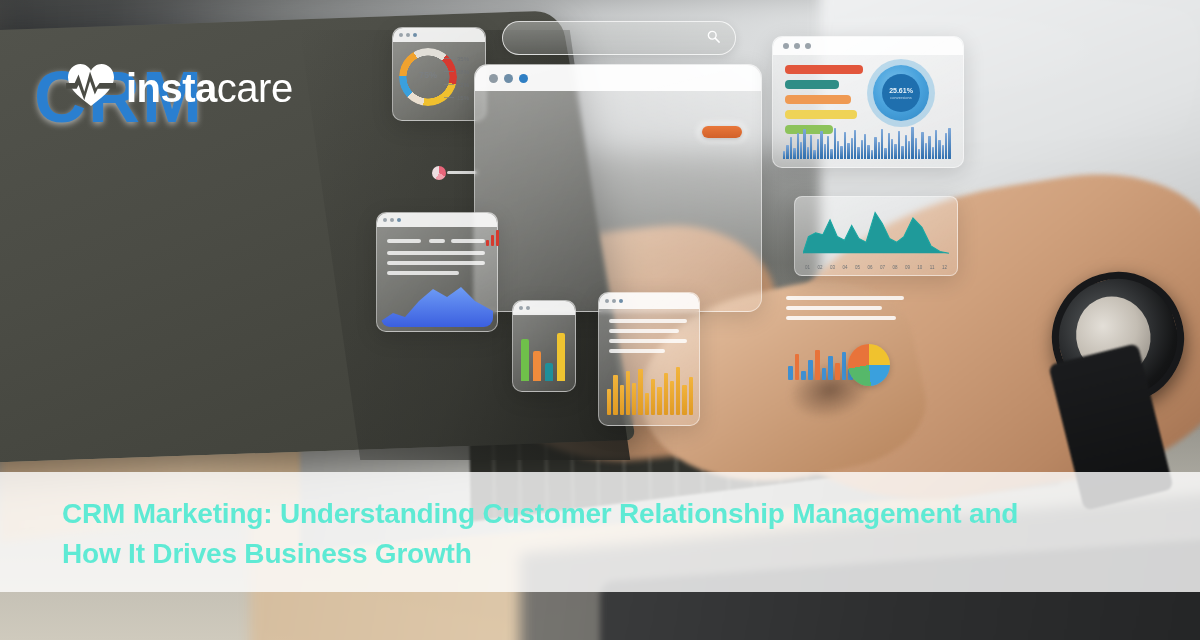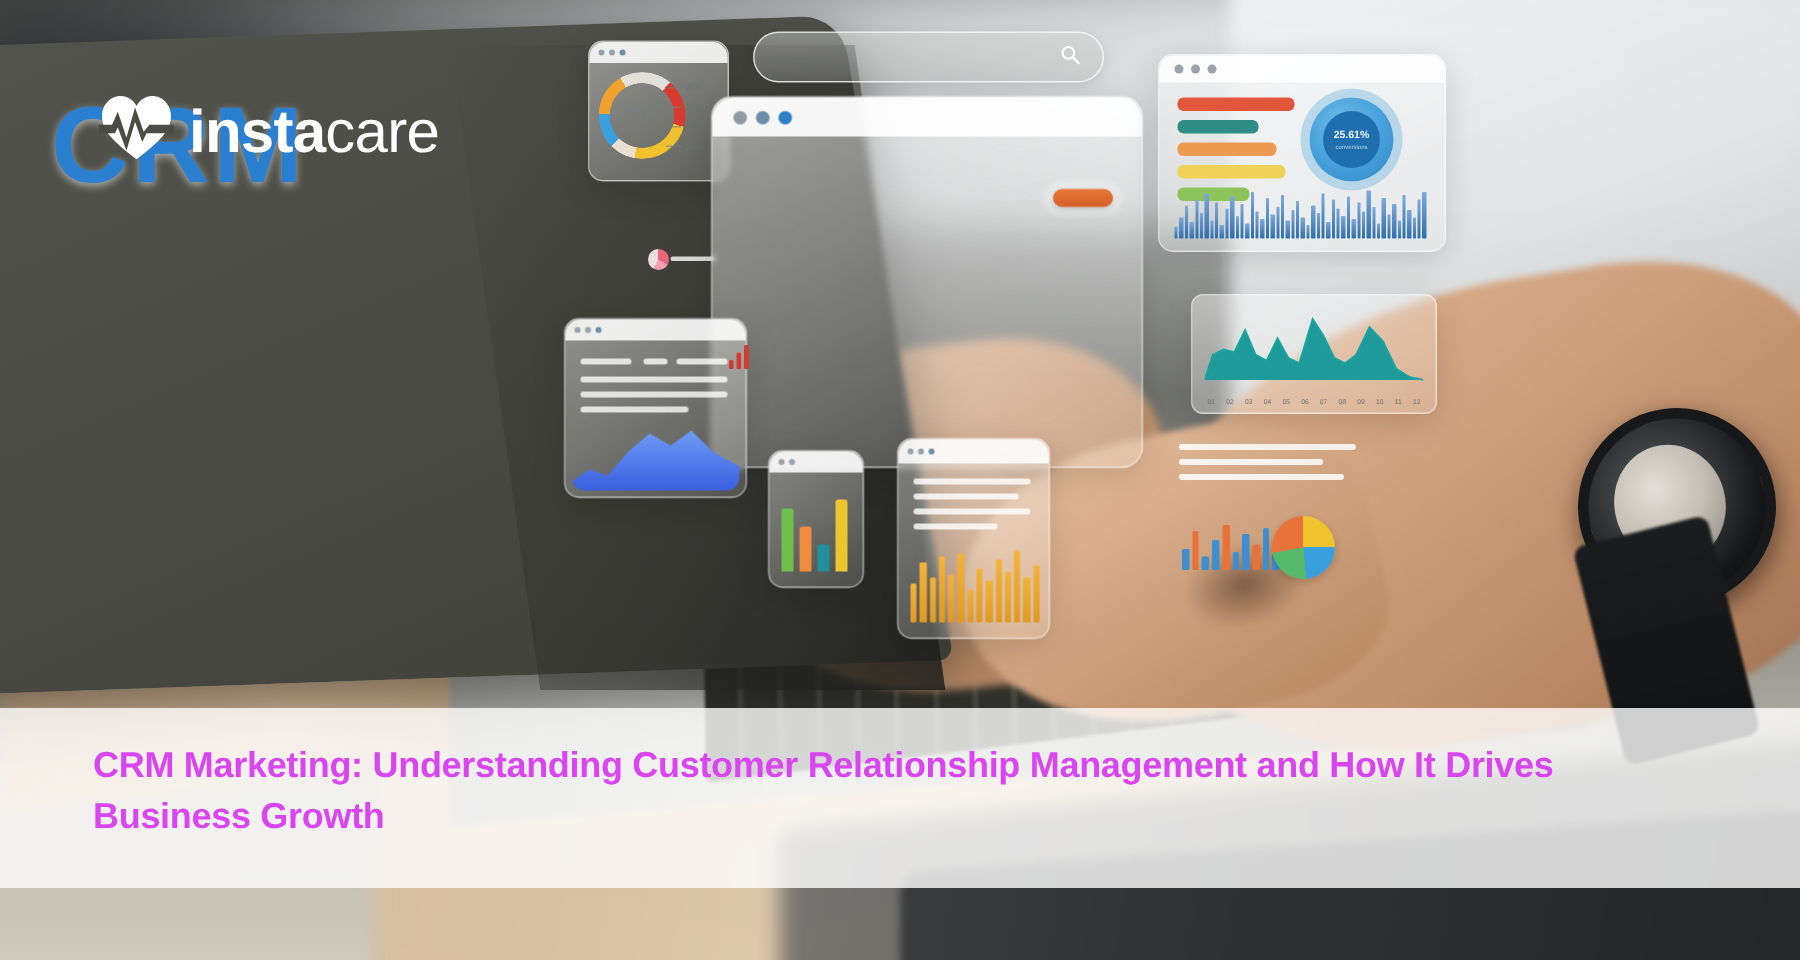--- a/index.html
+++ b/index.html
@@ -173,21 +173,21 @@
   .logo{position:absolute;left:66px;top:62px;display:flex;align-items:flex-end;gap:10px;z-index:30;}
   .logo-mark{width:50px;height:46px;}
   .logo-txt{font-size:40px;color:#fff;letter-spacing:-.5px;line-height:1;}
   .logo-txt .b{font-weight:700;}
   .logo-txt .l{font-weight:300;}
 
   
   .band{position:absolute;left:0;top:472px;width:1200px;height:120px;
       background:rgba(255,255,255,.80);z-index:25;}
   .band-title{position:absolute;left:62px;top:494px;width:1000px;z-index:26;
-      font-size:24px;font-weight:700;color:#d946ef;line-height:1.42;letter-spacing:-.2px;}
+      font-size:28px;font-weight:700;color:#5eead4;line-height:1.42;letter-spacing:-.2px;}
 </style>
 </head>
 <body>
 
 <div class="stage">
 
   <div class="bg">
     <div class="bg-blur-top"></div>
     <div class="bg-wall"></div>
     <div class="bg-shirt"></div>

